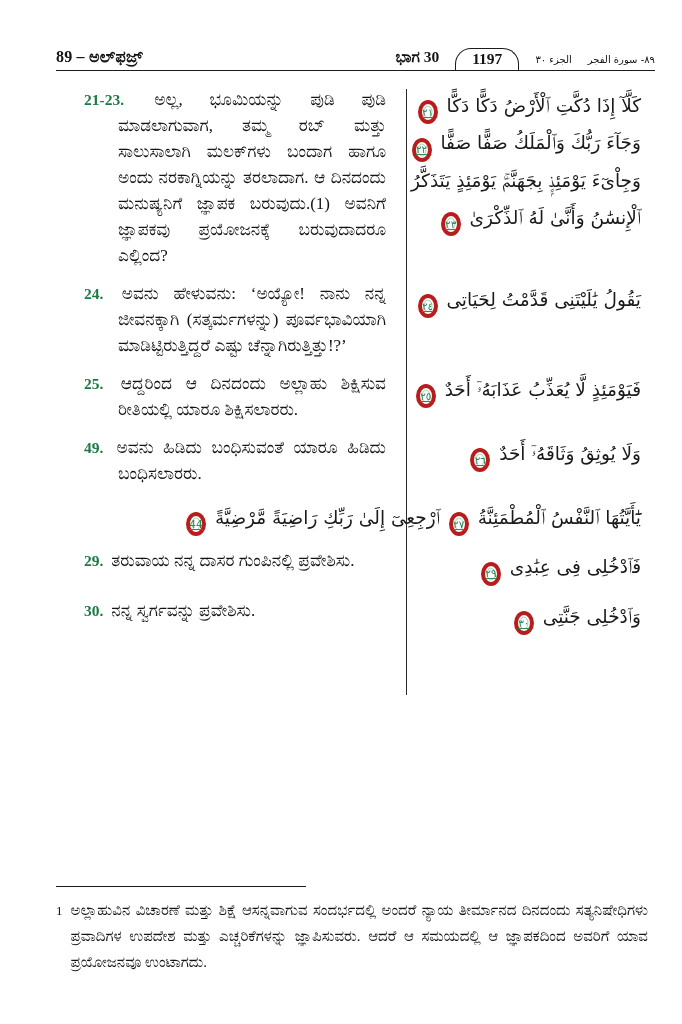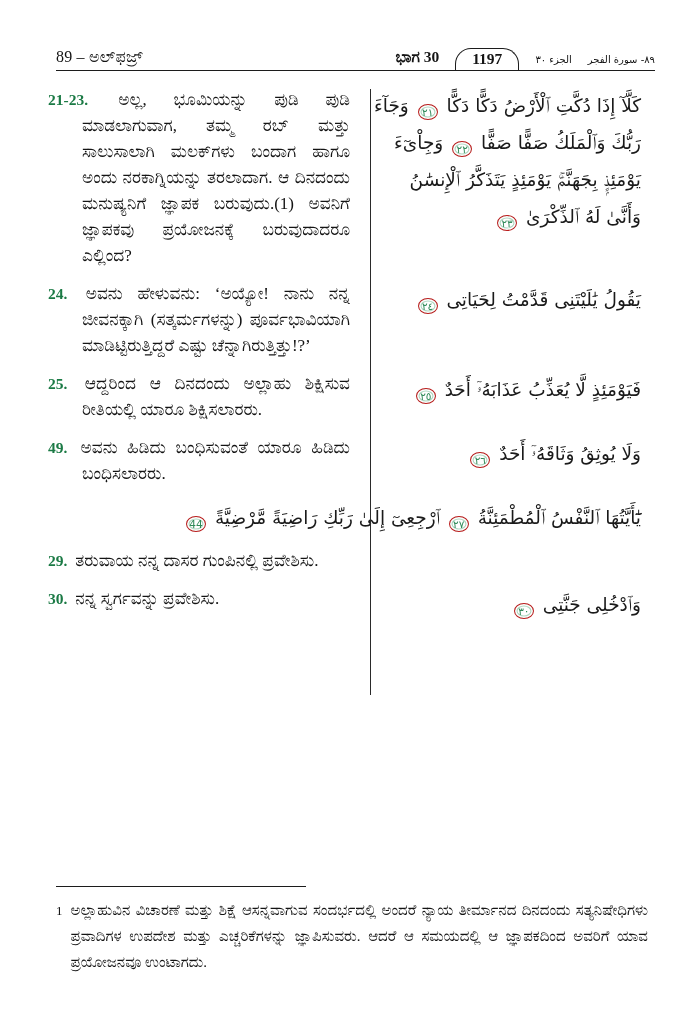--- a/index.html
+++ b/index.html
@@ -7,57 +7,57 @@
   body { font-family:"Liberation Serif","DejaVu Serif",serif; color:#141414; position:relative; }
 
   
   .header {
     margin:48px 27px 0 56px;
     display:flex; align-items:flex-end; gap:16px;
     border-bottom:1.6px solid #1c1c1c;
     padding-bottom:4px;
     position:relative;
   }
-  .hdr-left  { font-weight:normal; font-size:16px; margin-right:auto; letter-spacing:.2px; }
+  .hdr-left  { font-weight:bold; font-size:16px; margin-right:auto; letter-spacing:.2px; }
   .hdr-part  { font-weight:bold; font-size:15.5px; }
   .page-tab  {
     border:1.6px solid #1c1c1c; border-bottom:none;
     border-radius:16px 16px 0 0;
     padding:1px 16px 2px 16px; margin-bottom:-4px;
     font-weight:bold; font-size:15.5px; text-align:center;
     background:transparent;
   }
   .hdr-ar { font-family:"DejaVu Sans",sans-serif; font-size:10px; direction:rtl; padding-bottom:1px; }
 
   
-  .content { margin:16px 27px 0 48px; position:relative; }
+  .content { margin:16px 27px 0 84px; position:relative; }
   .col-divider {
     position:absolute; left:322px; top:2px; width:1.2px; height:606px;
     background:#2a2a2a;
   }
   .verse-row { display:flex; align-items:flex-start; margin-bottom:12px; }
   .kn-cell {
     width:322px; padding-right:20px;
     font-size:17px; line-height:26px; text-align:justify;
     padding-left:34px; text-indent:-34px;
   }
   .verse-number { font-weight:bold; color:#1b7a45; font-size:15.5px; padding-right:4px; }
   .ar-cell {
     flex:1; direction:rtl; text-align:right;
     font-family:"DejaVu Sans",sans-serif;
     font-size:18.5px; line-height:37px; color:#1a1a1a;
     padding-right:14px;
   }
   .ayah-marker {
     display:inline-flex; align-items:center; justify-content:center;
-    width:20px; height:16px; border-radius:50%;
-    border:1px solid #b91c1c;
+    width:20px; height:24px; border-radius:50%;
+    border:4px solid #b91c1c;
     box-shadow:inset 0 0 0 1.5px #ffffff, inset 0 0 0 2.6px #aed7c1;
     color:#2f8a58; font-size:10.5px; line-height:1;
-    vertical-align:-4px; margin:0 3px;
+    vertical-align:-4px; margin:0 3px;text-decoration:underline;
   }
 
   
   .footnote { position:absolute; top:886px; left:56px; right:34px; }
   .footnote-rule { width:250px; height:0; border-top:1.4px solid #1c1c1c; margin-bottom:10px; }
   .footnote-body { font-size:15px; line-height:26px; text-align:justify; display:flex; gap:8px; }
   .footnote-marker { font-size:13px; flex:0 0 auto; padding-top:1px; }
   .footnote-text { flex:1; }
 </style>
 </head>
@@ -103,20 +103,21 @@
   </div>
 
   <div class="verse-row">
     <div class="ar-cell"><span class="ar-text">يَٰٓأَيَّتُهَا ٱلنَّفْسُ ٱلْمُطْمَئِنَّةُ </span><span class="ayah-marker">٢٧</span><span class="ar-text"> ٱرْجِعِىٓ إِلَىٰ رَبِّكِ رَاضِيَةً مَّرْضِيَّةً </span><span class="ayah-marker">44</span></div>
   </div>
 
   <div class="verse-row">
     <div class="kn-cell">
       <span class="verse-number">29. </span><span class="kn-text">ತರುವಾಯ ನನ್ನ ದಾಸರ ಗುಂಪಿನಲ್ಲಿ ಪ್ರವೇಶಿಸು.</span>
     </div>
+    <div class="ar-cell"><span class="ar-text">فَٱدْخُلِى فِى عِبَٰدِى </span><span class="ayah-marker">٢٩</span></div>
   </div>
 
   <div class="verse-row">
     <div class="kn-cell">
       <span class="verse-number">30. </span><span class="kn-text">ನನ್ನ ಸ್ವರ್ಗವನ್ನು ಪ್ರವೇಶಿಸು.</span>
     </div>
     <div class="ar-cell"><span class="ar-text">وَٱدْخُلِى جَنَّتِى </span><span class="ayah-marker">٣٠</span></div>
   </div>
 </div>
 </div>

